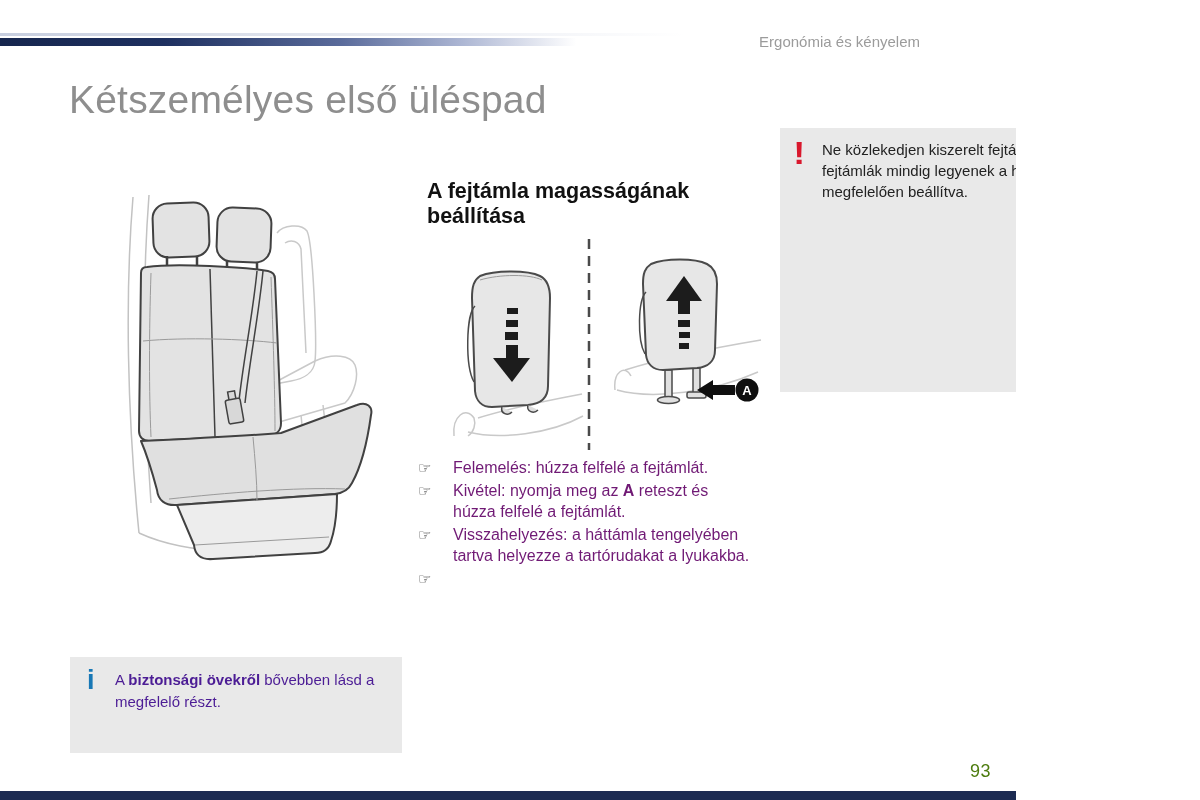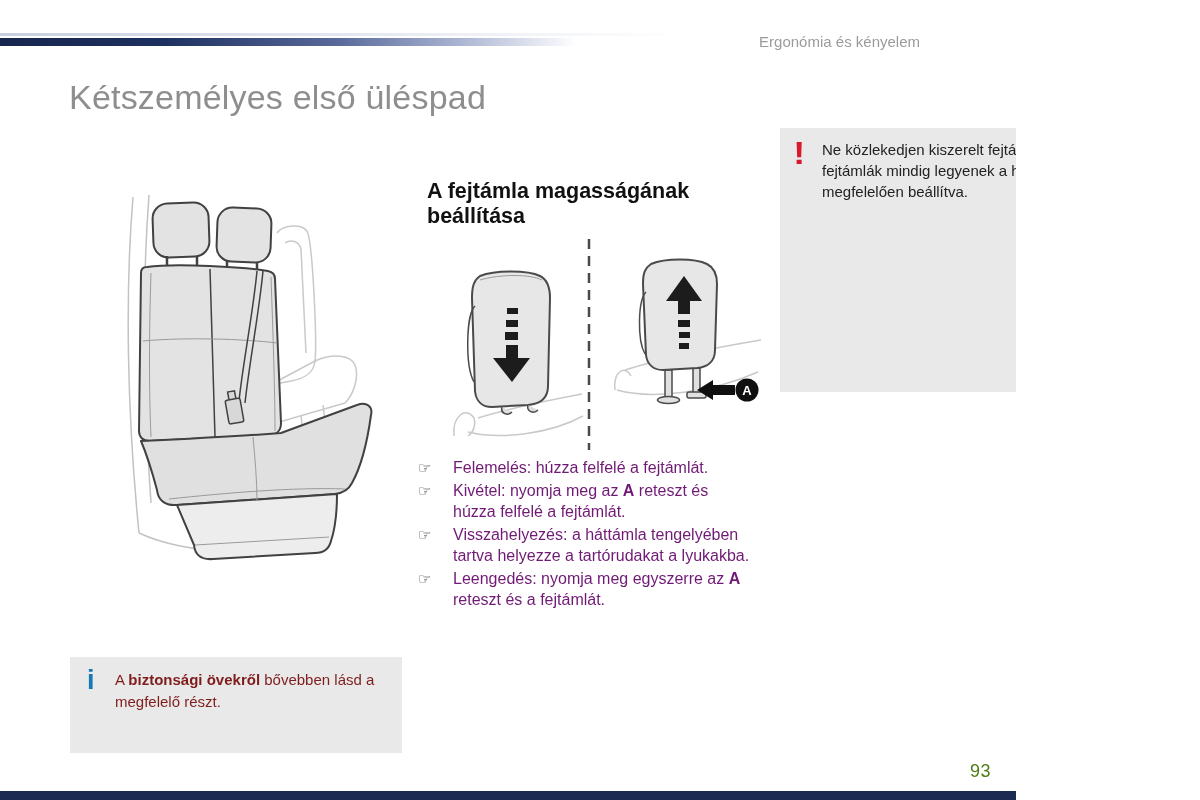--- a/index.html
+++ b/index.html
@@ -6,42 +6,42 @@
   body { margin: 0; background: #fff; font-family: "Liberation Sans", sans-serif; }
   .page { position: relative; width: 1016px; height: 800px; background: #ffffff; overflow: hidden; }
   .abs { position: absolute; }
 
   .top-accent { left: 0; top: 33px; width: 760px; height: 3px;
     background: linear-gradient(90deg, #c7cedf 0%, rgba(255,255,255,0) 90%); }
   .top-bar { left: 0; top: 38px; width: 588px; height: 8px;
     background: linear-gradient(90deg, #16264e 0%, #1e3060 28%, #5a6b9b 58%, #aab4d2 78%, rgba(255,255,255,0) 98%); }
   .header-title { top: 33px; right: 96px; font-size: 15px; color: #9b9b9b; }
 
-  .page-title { left: 69px; top: 78px; margin: 0; font-size: 34px; font-weight: 400; color: #8e8e8e; letter-spacing: .2px; }
+  .page-title { left: 69px; top: 78px; margin: 0; font-size: 39px; font-weight: 400; color: #8e8e8e; letter-spacing: .2px; }
   .intro { left: 70px; top: 127px; width: 680px; margin: 0; font-size: 15px; line-height: 21px; color: #1b1b1b; }
 
   .section-heading { left: 427px; top: 179px; width: 310px; margin: 0; font-size: 21.5px; line-height: 25px; font-weight: 700; color: #111; }
 
   .bullets { left: 418px; top: 457px; width: 356px; margin: 0; padding: 0; list-style: none; }
   .bullets li { display: flex; margin: 0 0 1px 0; }
   .bullets .marker { width: 22px; flex: 0 0 22px; margin-right: 13px; font-size: 15px; color: #2a2a2a; line-height: 21.5px; }
   .bullets .li-text { width: 302px; font-size: 16px; line-height: 21.5px; color: #701a75; }
 
   .warning-box { left: 780px; top: 128px; width: 326px; height: 264px; background: #e9e9e9; }
   .warn-icon { position: absolute; left: 14px; top: 8px; font-size: 31px; font-weight: 900; color: #d9182d; transform: scaleX(1.15); }
   .warn-text { margin: 11px 10px 0 42px; }
   .warn-text p { margin: 0; font-size: 15px; line-height: 21px; color: #222; width: 272px; }
   .warn-text p.bold { font-weight: 700; width: 252px; }
 
   .chapter-num { left: 1124px; top: 194px; font-size: 51px; font-weight: 700; color: #1e2e5a;
     text-shadow: 2px 3px 3px rgba(90,90,90,0.45); }
 
   .info-box { left: 70px; top: 657px; width: 332px; height: 96px; background: #e9e9e9; }
   .info-icon { position: absolute; left: 17px; top: 8px; font-size: 27px; font-weight: 800; color: #1878b6; }
-  .info-text { margin: 12px 10px 0 45px; width: 272px; font-size: 15px; line-height: 21.5px; color: #7f1d1d; }
+  .info-text { margin: 12px 10px 0 45px; width: 272px; font-size: 15px; line-height: 21.5px; color: #4c1d95; }
 
   .page-num { top: 761px; right: 25px; font-size: 18px; font-weight: 400; color: #4d7c0f; letter-spacing: .5px; }
   .bottom-bar { left: 0; bottom: 0; width: 1200px; height: 9px; background: #1c2b52; }
 
   svg { display: block; }
 </style>
 </head>
 <body>
 
 <div class="page">
@@ -155,21 +155,20 @@
     <li>
       <span class="marker">☞</span>
       <span class="li-text"><span>Kivétel: nyomja meg az </span><b>A</b><span> reteszt és húzza felfelé a fejtámlát.</span></span>
     </li>
     <li>
       <span class="marker">☞</span>
       <span class="li-text"><span>Visszahelyezés: a háttámla tengelyében tartva helyezze a tartórudakat a lyukakba.</span><b></b><span></span></span>
     </li>
     <li>
       <span class="marker">☞</span>
-      <span class="li-text"><span>Leengedés: nyomja meg egyszerre az </span><b>A</b><span> reteszt és a fejtámlát.</span></span>
     </li>
   </ul>
 
   <div class="abs warning-box">
     <span class="warn-icon">!</span>
     <div class="warn-text">
       <p>Ne közlekedjen kiszerelt fejtámlákkal; a fejtámlák mindig legyenek a helyükön, megfelelően beállítva.</p>
     </div>
   </div>
 

